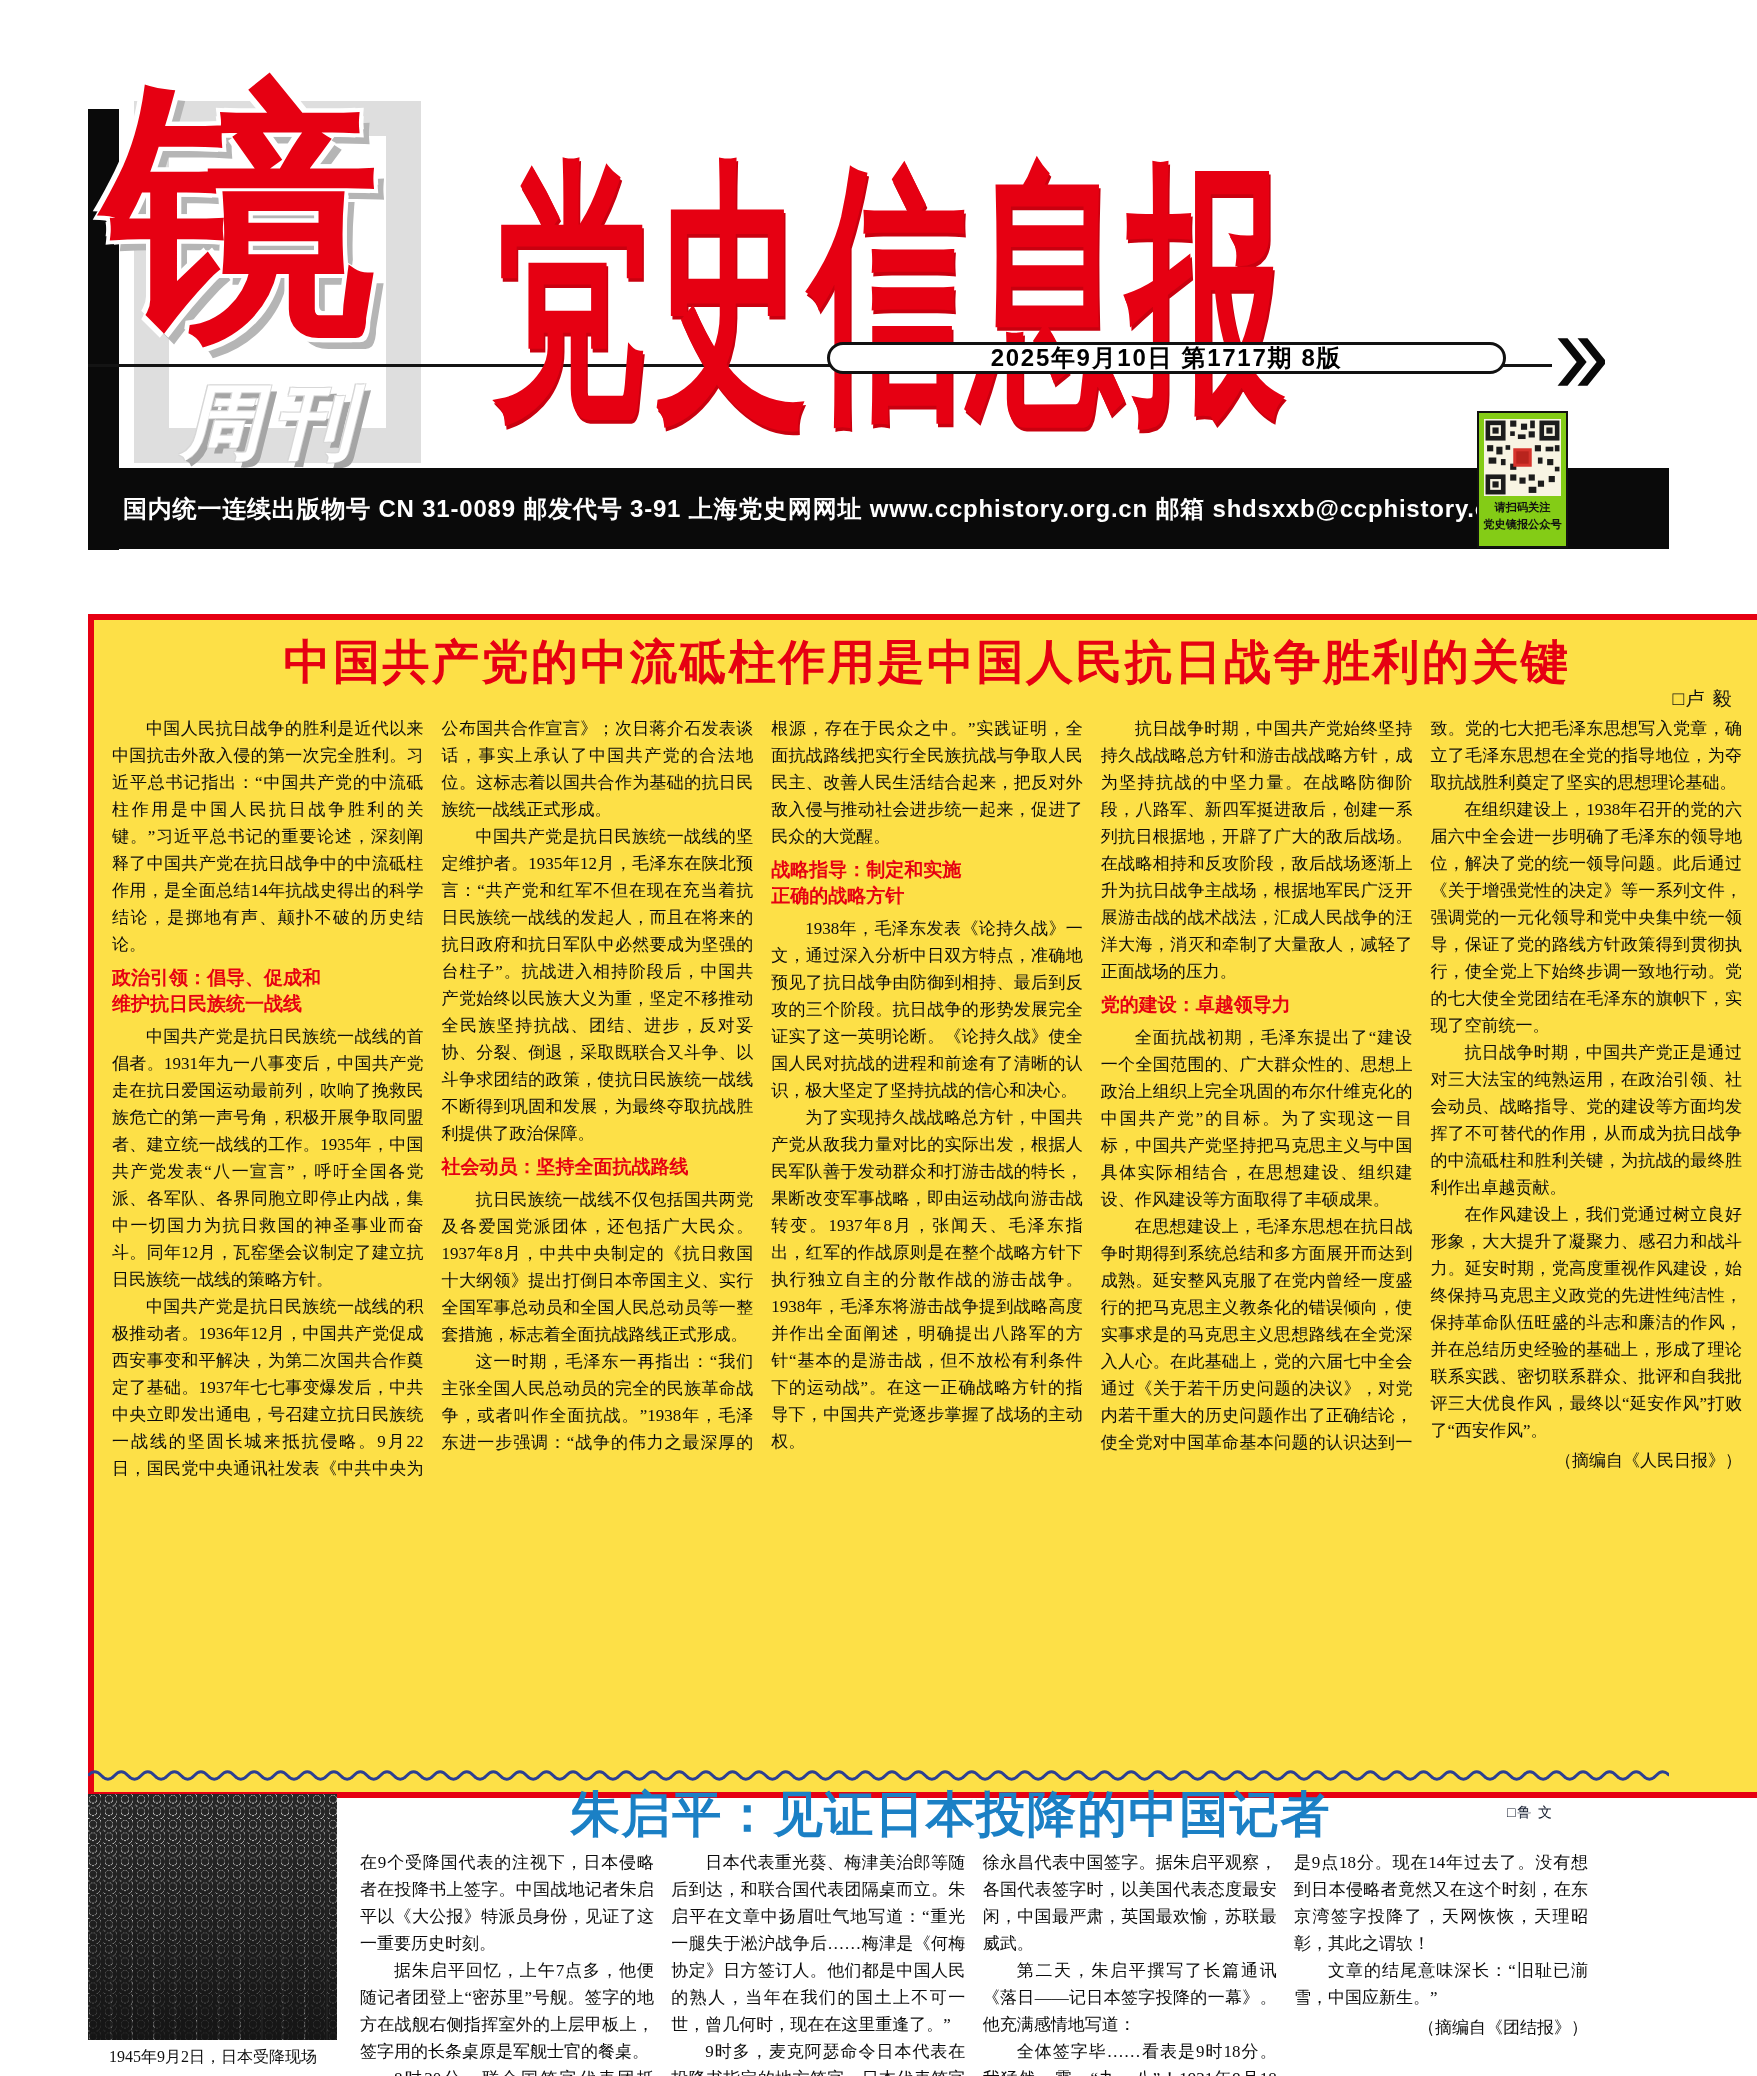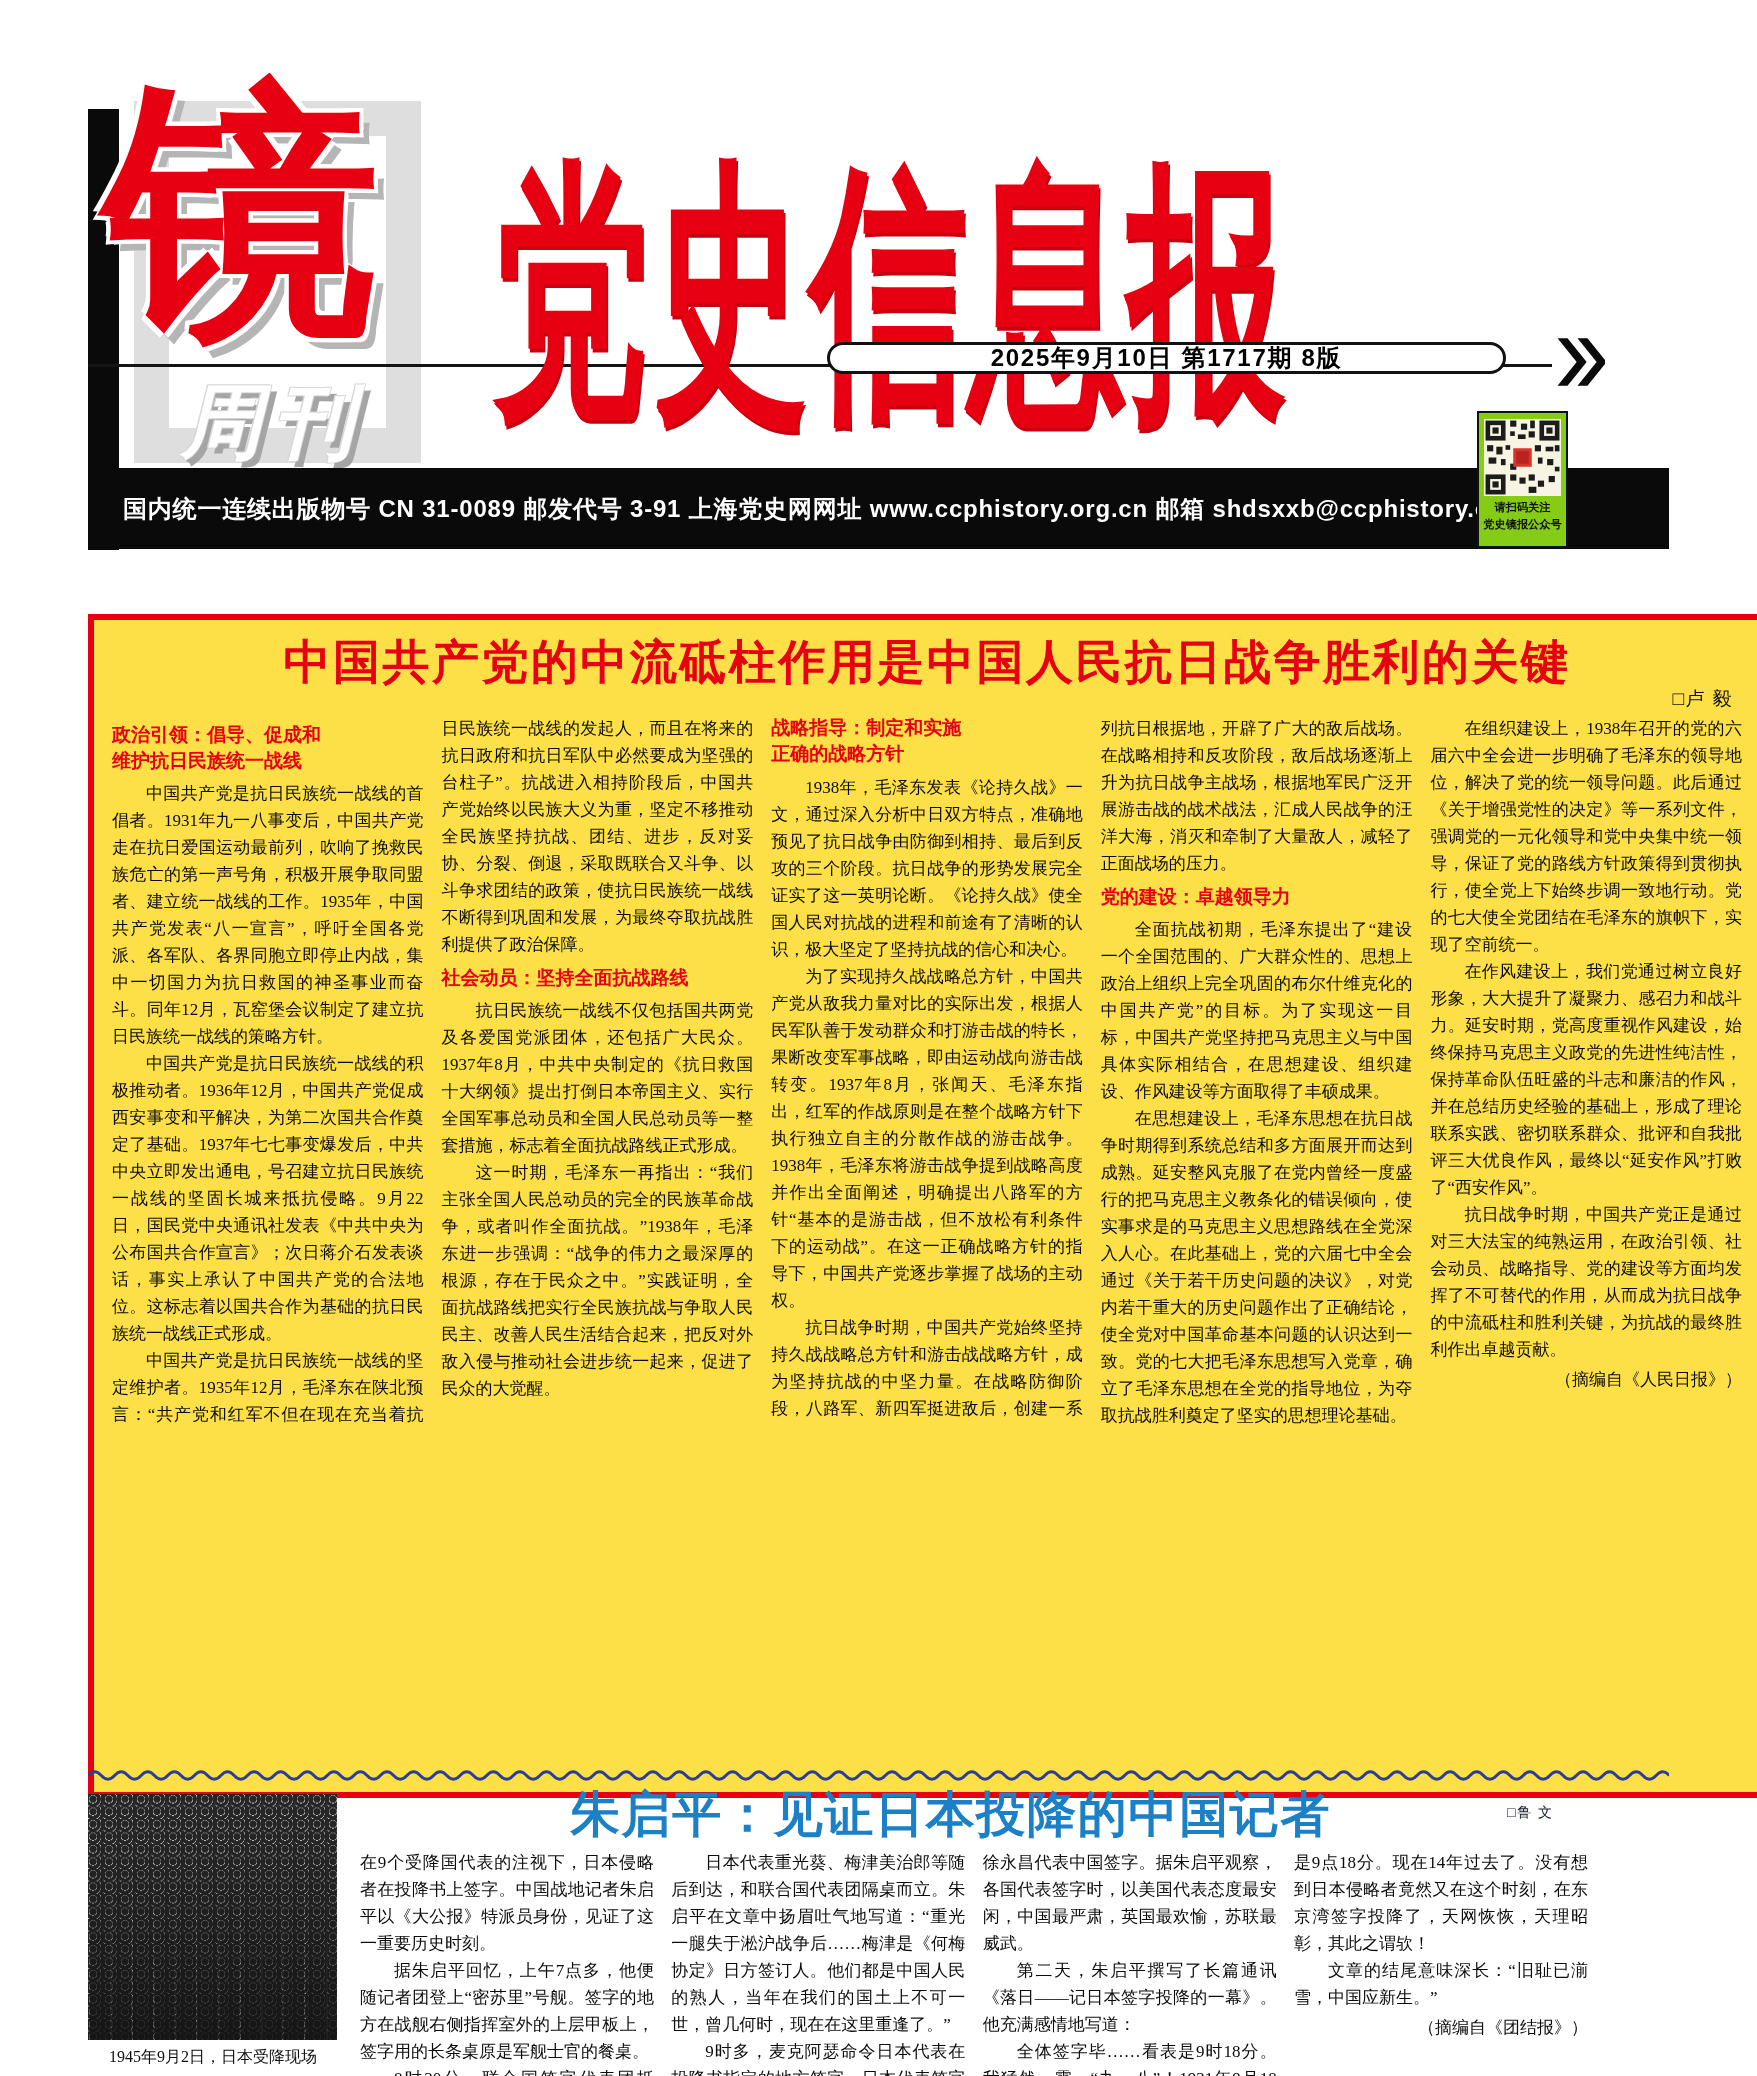--- a/index.html
+++ b/index.html
@@ -137,39 +137,40 @@
       <rect x="42" y="42" width="16" height="16" fill="#b8241d"></rect>
     </svg>
     <div class="qr-caption">请扫码关注
 党史镜报公众号</div>
   </div>
 
   <div class="a1-box">
     <div class="a1-headline">中国共产党的中流砥柱作用是中国人民抗日战争胜利的关键</div>
     <div class="a1-byline">□卢  毅</div>
     <div class="a1-body">
+        <p class="para">中国人民抗日战争的胜利是近代以来中国抗击外敌入侵的第一次完全胜利。习近平总书记指出：“中国共产党的中流砥柱作用是中国人民抗日战争胜利的关键。”习近平总书记的重要论述，深刻阐释了中国共产党在抗日战争中的中流砥柱作用，是全面总结14年抗战史得出的科学结论，是掷地有声、颠扑不破的历史结论。</p>
         <div class="subhead">政治引领：倡导、促成和
 维护抗日民族统一战线</div>
         <p class="para">中国共产党是抗日民族统一战线的首倡者。1931年九一八事变后，中国共产党走在抗日爱国运动最前列，吹响了挽救民族危亡的第一声号角，积极开展争取同盟者、建立统一战线的工作。1935年，中国共产党发表“八一宣言”，呼吁全国各党派、各军队、各界同胞立即停止内战，集中一切国力为抗日救国的神圣事业而奋斗。同年12月，瓦窑堡会议制定了建立抗日民族统一战线的策略方针。</p>
         <p class="para">中国共产党是抗日民族统一战线的积极推动者。1936年12月，中国共产党促成西安事变和平解决，为第二次国共合作奠定了基础。1937年七七事变爆发后，中共中央立即发出通电，号召建立抗日民族统一战线的坚固长城来抵抗侵略。9月22日，国民党中央通讯社发表《中共中央为公布国共合作宣言》；次日蒋介石发表谈话，事实上承认了中国共产党的合法地位。这标志着以国共合作为基础的抗日民族统一战线正式形成。</p>
         <p class="para">中国共产党是抗日民族统一战线的坚定维护者。1935年12月，毛泽东在陕北预言：“共产党和红军不但在现在充当着抗日民族统一战线的发起人，而且在将来的抗日政府和抗日军队中必然要成为坚强的台柱子”。抗战进入相持阶段后，中国共产党始终以民族大义为重，坚定不移推动全民族坚持抗战、团结、进步，反对妥协、分裂、倒退，采取既联合又斗争、以斗争求团结的政策，使抗日民族统一战线不断得到巩固和发展，为最终夺取抗战胜利提供了政治保障。</p>
         <div class="subhead">社会动员：坚持全面抗战路线</div>
         <p class="para">抗日民族统一战线不仅包括国共两党及各爱国党派团体，还包括广大民众。1937年8月，中共中央制定的《抗日救国十大纲领》提出打倒日本帝国主义、实行全国军事总动员和全国人民总动员等一整套措施，标志着全面抗战路线正式形成。</p>
         <p class="para">这一时期，毛泽东一再指出：“我们主张全国人民总动员的完全的民族革命战争，或者叫作全面抗战。”1938年，毛泽东进一步强调：“战争的伟力之最深厚的根源，存在于民众之中。”实践证明，全面抗战路线把实行全民族抗战与争取人民民主、改善人民生活结合起来，把反对外敌入侵与推动社会进步统一起来，促进了民众的大觉醒。</p>
         <div class="subhead">战略指导：制定和实施
 正确的战略方针</div>
         <p class="para">1938年，毛泽东发表《论持久战》一文，通过深入分析中日双方特点，准确地预见了抗日战争由防御到相持、最后到反攻的三个阶段。抗日战争的形势发展完全证实了这一英明论断。《论持久战》使全国人民对抗战的进程和前途有了清晰的认识，极大坚定了坚持抗战的信心和决心。</p>
         <p class="para">为了实现持久战战略总方针，中国共产党从敌我力量对比的实际出发，根据人民军队善于发动群众和打游击战的特长，果断改变军事战略，即由运动战向游击战转变。1937年8月，张闻天、毛泽东指出，红军的作战原则是在整个战略方针下执行独立自主的分散作战的游击战争。1938年，毛泽东将游击战争提到战略高度并作出全面阐述，明确提出八路军的方针“基本的是游击战，但不放松有利条件下的运动战”。在这一正确战略方针的指导下，中国共产党逐步掌握了战场的主动权。</p>
         <p class="para">抗日战争时期，中国共产党始终坚持持久战战略总方针和游击战战略方针，成为坚持抗战的中坚力量。在战略防御阶段，八路军、新四军挺进敌后，创建一系列抗日根据地，开辟了广大的敌后战场。在战略相持和反攻阶段，敌后战场逐渐上升为抗日战争主战场，根据地军民广泛开展游击战的战术战法，汇成人民战争的汪洋大海，消灭和牵制了大量敌人，减轻了正面战场的压力。</p>
         <div class="subhead">党的建设：卓越领导力</div>
         <p class="para">全面抗战初期，毛泽东提出了“建设一个全国范围的、广大群众性的、思想上政治上组织上完全巩固的布尔什维克化的中国共产党”的目标。为了实现这一目标，中国共产党坚持把马克思主义与中国具体实际相结合，在思想建设、组织建设、作风建设等方面取得了丰硕成果。</p>
         <p class="para">在思想建设上，毛泽东思想在抗日战争时期得到系统总结和多方面展开而达到成熟。延安整风克服了在党内曾经一度盛行的把马克思主义教条化的错误倾向，使实事求是的马克思主义思想路线在全党深入人心。在此基础上，党的六届七中全会通过《关于若干历史问题的决议》，对党内若干重大的历史问题作出了正确结论，使全党对中国革命基本问题的认识达到一致。党的七大把毛泽东思想写入党章，确立了毛泽东思想在全党的指导地位，为夺取抗战胜利奠定了坚实的思想理论基础。</p>
         <p class="para">在组织建设上，1938年召开的党的六届六中全会进一步明确了毛泽东的领导地位，解决了党的统一领导问题。此后通过《关于增强党性的决定》等一系列文件，强调党的一元化领导和党中央集中统一领导，保证了党的路线方针政策得到贯彻执行，使全党上下始终步调一致地行动。党的七大使全党团结在毛泽东的旗帜下，实现了空前统一。</p>
+        <p class="para">抗日战争时期，中国共产党正是通过对三大法宝的纯熟运用，在政治引领、社会动员、战略指导、党的建设等方面均发挥了不可替代的作用，从而成为抗日战争的中流砥柱和胜利关键，为抗战的最终胜利作出卓越贡献。</p>
         <p class="para">在作风建设上，我们党通过树立良好形象，大大提升了凝聚力、感召力和战斗力。延安时期，党高度重视作风建设，始终保持马克思主义政党的先进性纯洁性，保持革命队伍旺盛的斗志和廉洁的作风，并在总结历史经验的基础上，形成了理论联系实践、密切联系群众、批评和自我批评三大优良作风，最终以“延安作风”打败了“西安作风”。</p>
-        <p class="para">抗日战争时期，中国共产党正是通过对三大法宝的纯熟运用，在政治引领、社会动员、战略指导、党的建设等方面均发挥了不可替代的作用，从而成为抗日战争的中流砥柱和胜利关键，为抗战的最终胜利作出卓越贡献。</p>
         <p class="para credit">（摘编自《人民日报》）</p>
       </div>
   </div>
 
   <div class="wavy">
     <svg width="1581" height="15" viewBox="0 0 3807 36">
       <path d="M0 18 Q 16 0 32 18 T 64 18 T 96 18 T 128 18 T 160 18 T 192 18 T 224 18 T 256 18 T 288 18 T 320 18 T 352 18 T 384 18 T 416 18 T 448 18 T 480 18 T 512 18 T 544 18 T 576 18 T 608 18 T 640 18 T 672 18 T 704 18 T 736 18 T 768 18 T 800 18 T 832 18 T 864 18 T 896 18 T 928 18 T 960 18 T 992 18 T 1024 18 T 1056 18 T 1088 18 T 1120 18 T 1152 18 T 1184 18 T 1216 18 T 1248 18 T 1280 18 T 1312 18 T 1344 18 T 1376 18 T 1408 18 T 1440 18 T 1472 18 T 1504 18 T 1536 18 T 1568 18 T 1600 18 T 1632 18 T 1664 18 T 1696 18 T 1728 18 T 1760 18 T 1792 18 T 1824 18 T 1856 18 T 1888 18 T 1920 18 T 1952 18 T 1984 18 T 2016 18 T 2048 18 T 2080 18 T 2112 18 T 2144 18 T 2176 18 T 2208 18 T 2240 18 T 2272 18 T 2304 18 T 2336 18 T 2368 18 T 2400 18 T 2432 18 T 2464 18 T 2496 18 T 2528 18 T 2560 18 T 2592 18 T 2624 18 T 2656 18 T 2688 18 T 2720 18 T 2752 18 T 2784 18 T 2816 18 T 2848 18 T 2880 18 T 2912 18 T 2944 18 T 2976 18 T 3008 18 T 3040 18 T 3072 18 T 3104 18 T 3136 18 T 3168 18 T 3200 18 T 3232 18 T 3264 18 T 3296 18 T 3328 18 T 3360 18 T 3392 18 T 3424 18 T 3456 18 T 3488 18 T 3520 18 T 3552 18 T 3584 18 T 3616 18 T 3648 18 T 3680 18 T 3712 18 T 3744 18 T 3776 18 T 3808 18" fill="none" stroke="#2c3f93" stroke-width="7"></path>
     </svg>
   </div>
 

